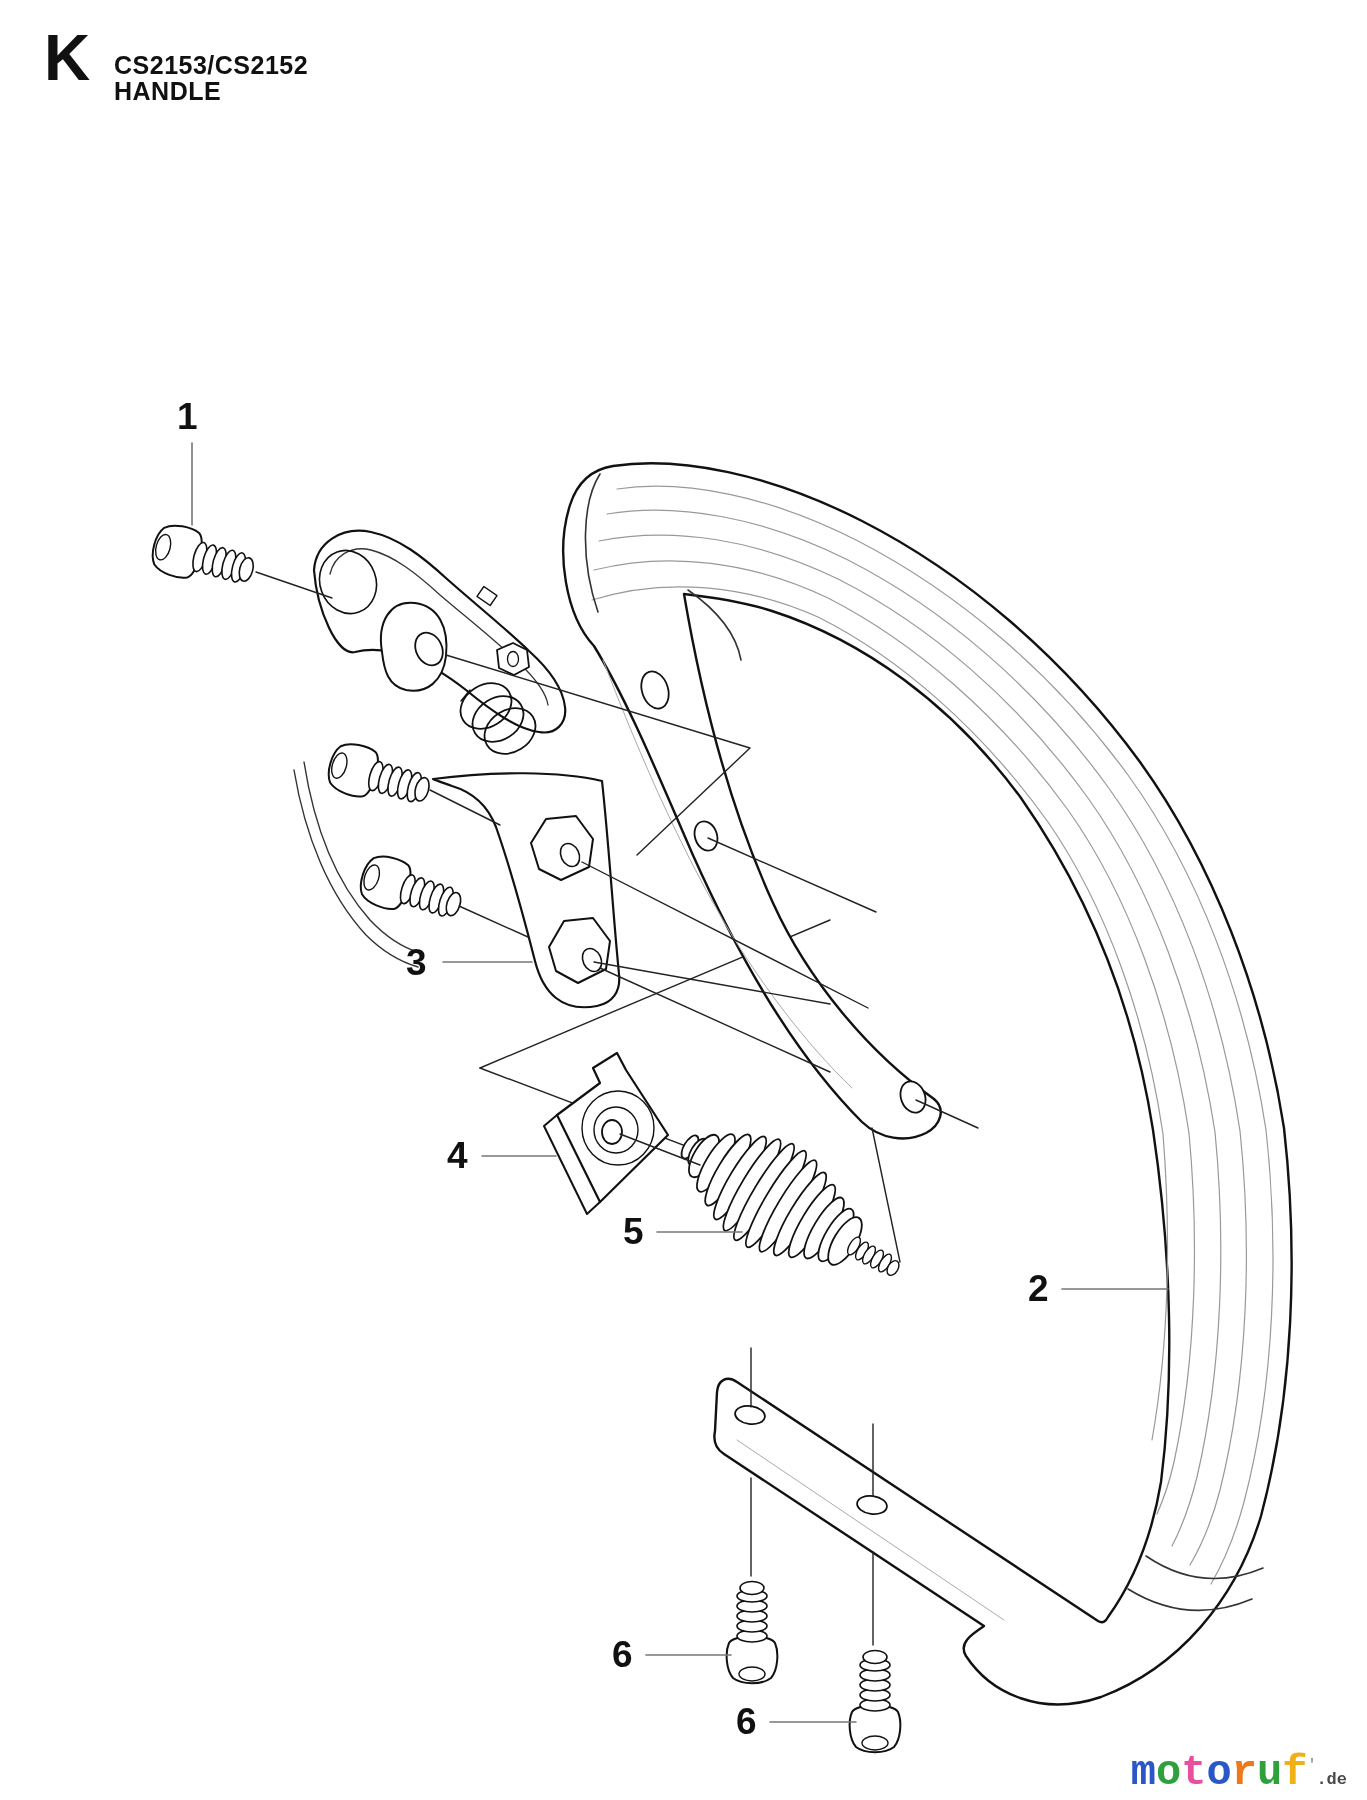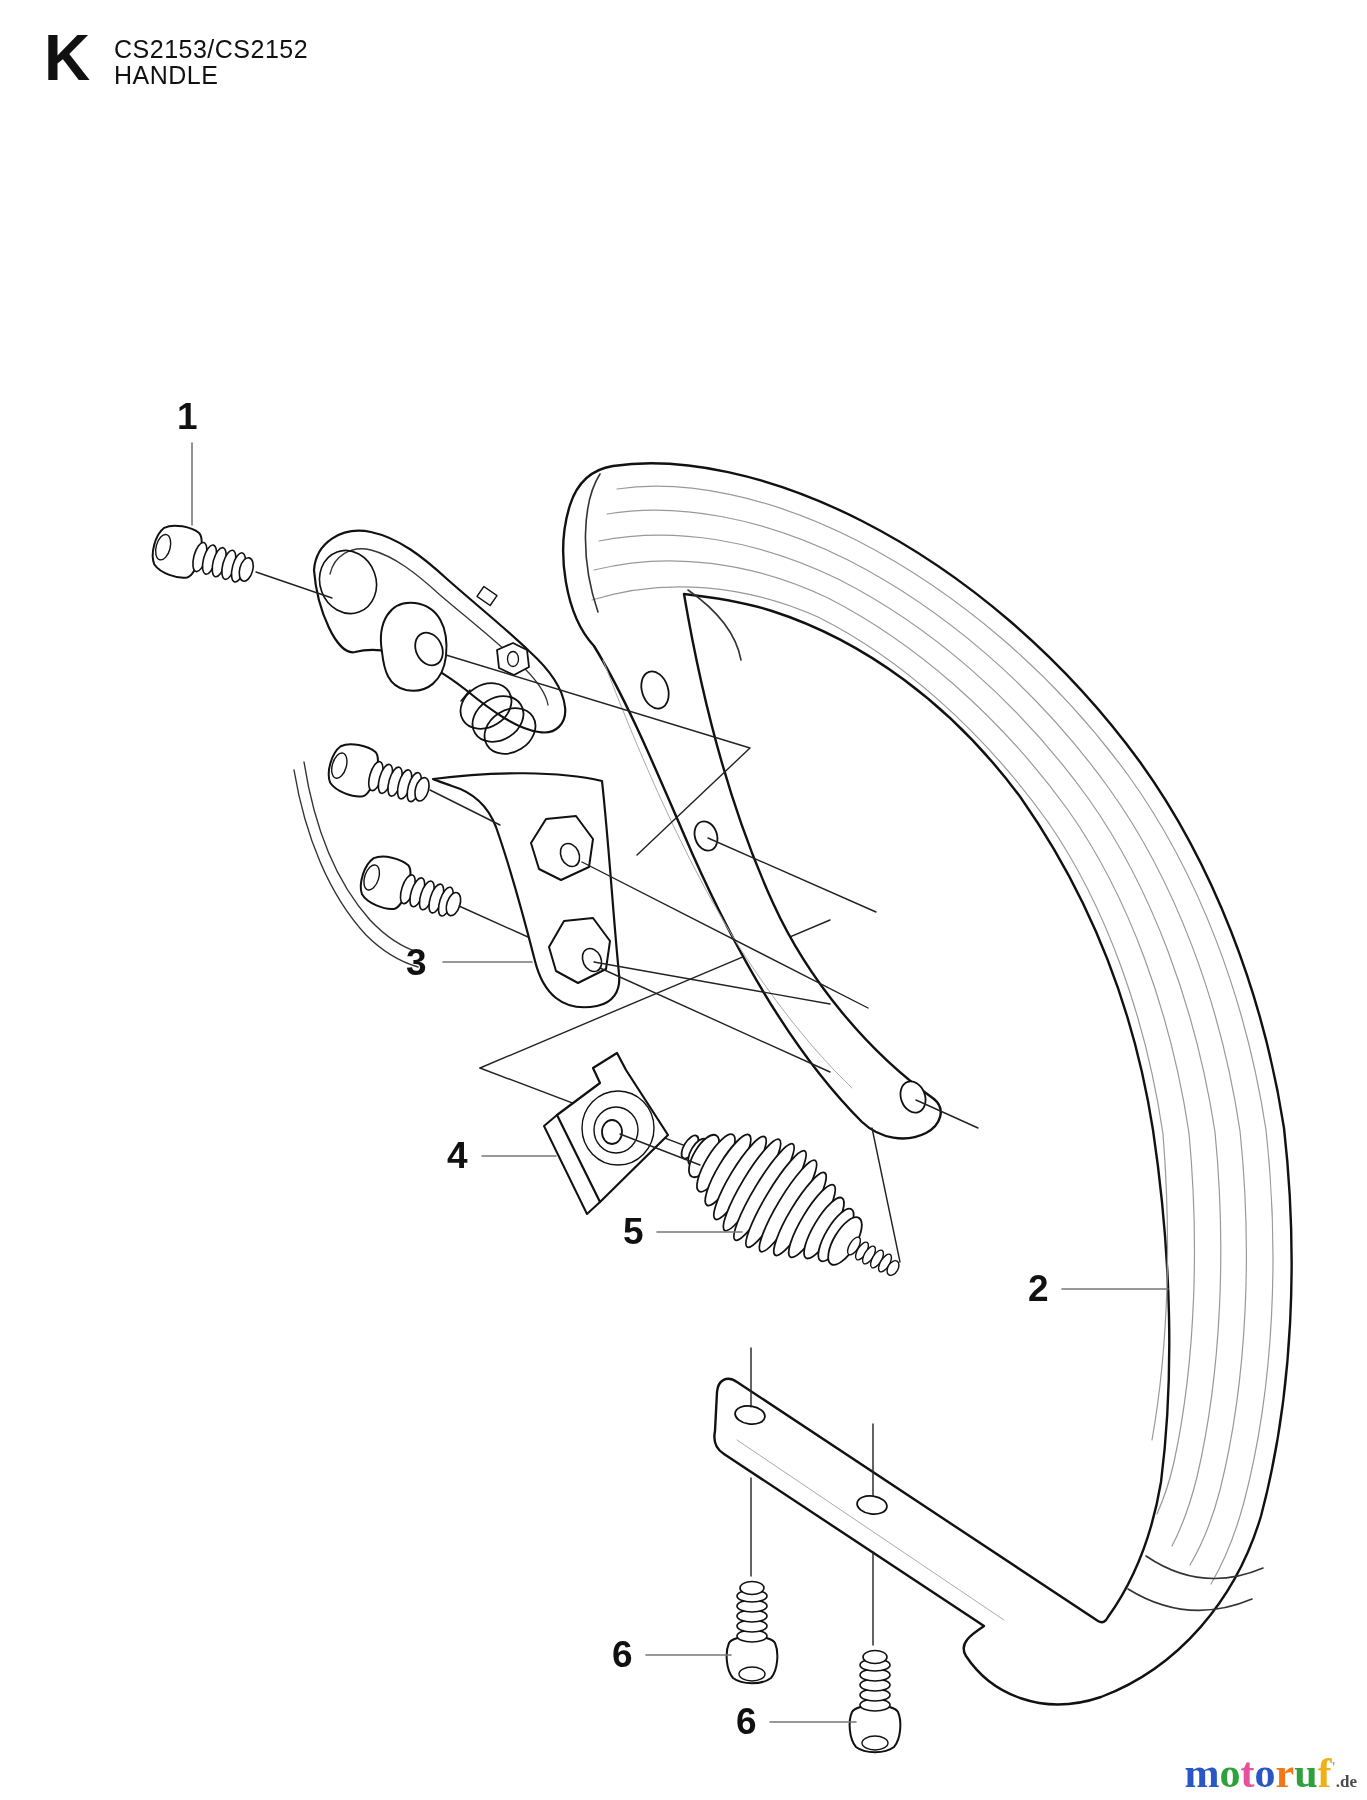--- a/index.html
+++ b/index.html
@@ -1,29 +1,29 @@
 <!DOCTYPE html>
 <html><head>
 <meta charset="utf-8">
 <style>
   html,body{margin:0;padding:0;background:#fff;}
   #page{position:relative;width:1367px;height:1800px;background:#fff;overflow:hidden;
         font-family:"Liberation Sans",sans-serif;}
   #diagram-svg{position:absolute;left:0;top:0;}
   .hdr-letter{position:absolute;left:44px;top:26px;font-size:64px;font-weight:bold;color:#111;line-height:1;}
-  .hdr-block{position:absolute;left:114px;top:36px;font-size:25px;font-weight:normal;color:#111;line-height:26px;letter-spacing:.5px;}
+  .hdr-block{position:absolute;left:114px;top:52px;font-size:25px;font-weight:bold;color:#111;line-height:26px;letter-spacing:.5px;}
   .callout{position:absolute;font-size:37px;font-weight:bold;color:#111;line-height:1;}
   #c1{left:177px;top:398px;}
   #c2{left:1028px;top:1270px;}
   #c3{left:406px;top:944px;}
   #c4{left:447px;top:1137px;}
   #c5{left:623px;top:1213px;}
   #c6a{left:612px;top:1636px;}
   #c6b{left:736px;top:1703px;}
-  #watermark{position:absolute;right:10px;bottom:6px;font-family:Liberation Serif, serif;
+  #watermark{position:absolute;right:20px;bottom:6px;font-family:Liberation Mono, monospace;
              font-weight:bold;font-size:42px;line-height:1;text-decoration:none;white-space:nowrap;}
   #watermark .suffix{font-size:17px;font-weight:bold;}
   #watermark .tick{font-size:15px;color:#999;vertical-align:super;}
 </style>
 </head>
 <body>
 
 <div id="page">
 
   <svg id="diagram-svg" width="1367" height="1800" viewBox="0 0 1367 1800">

